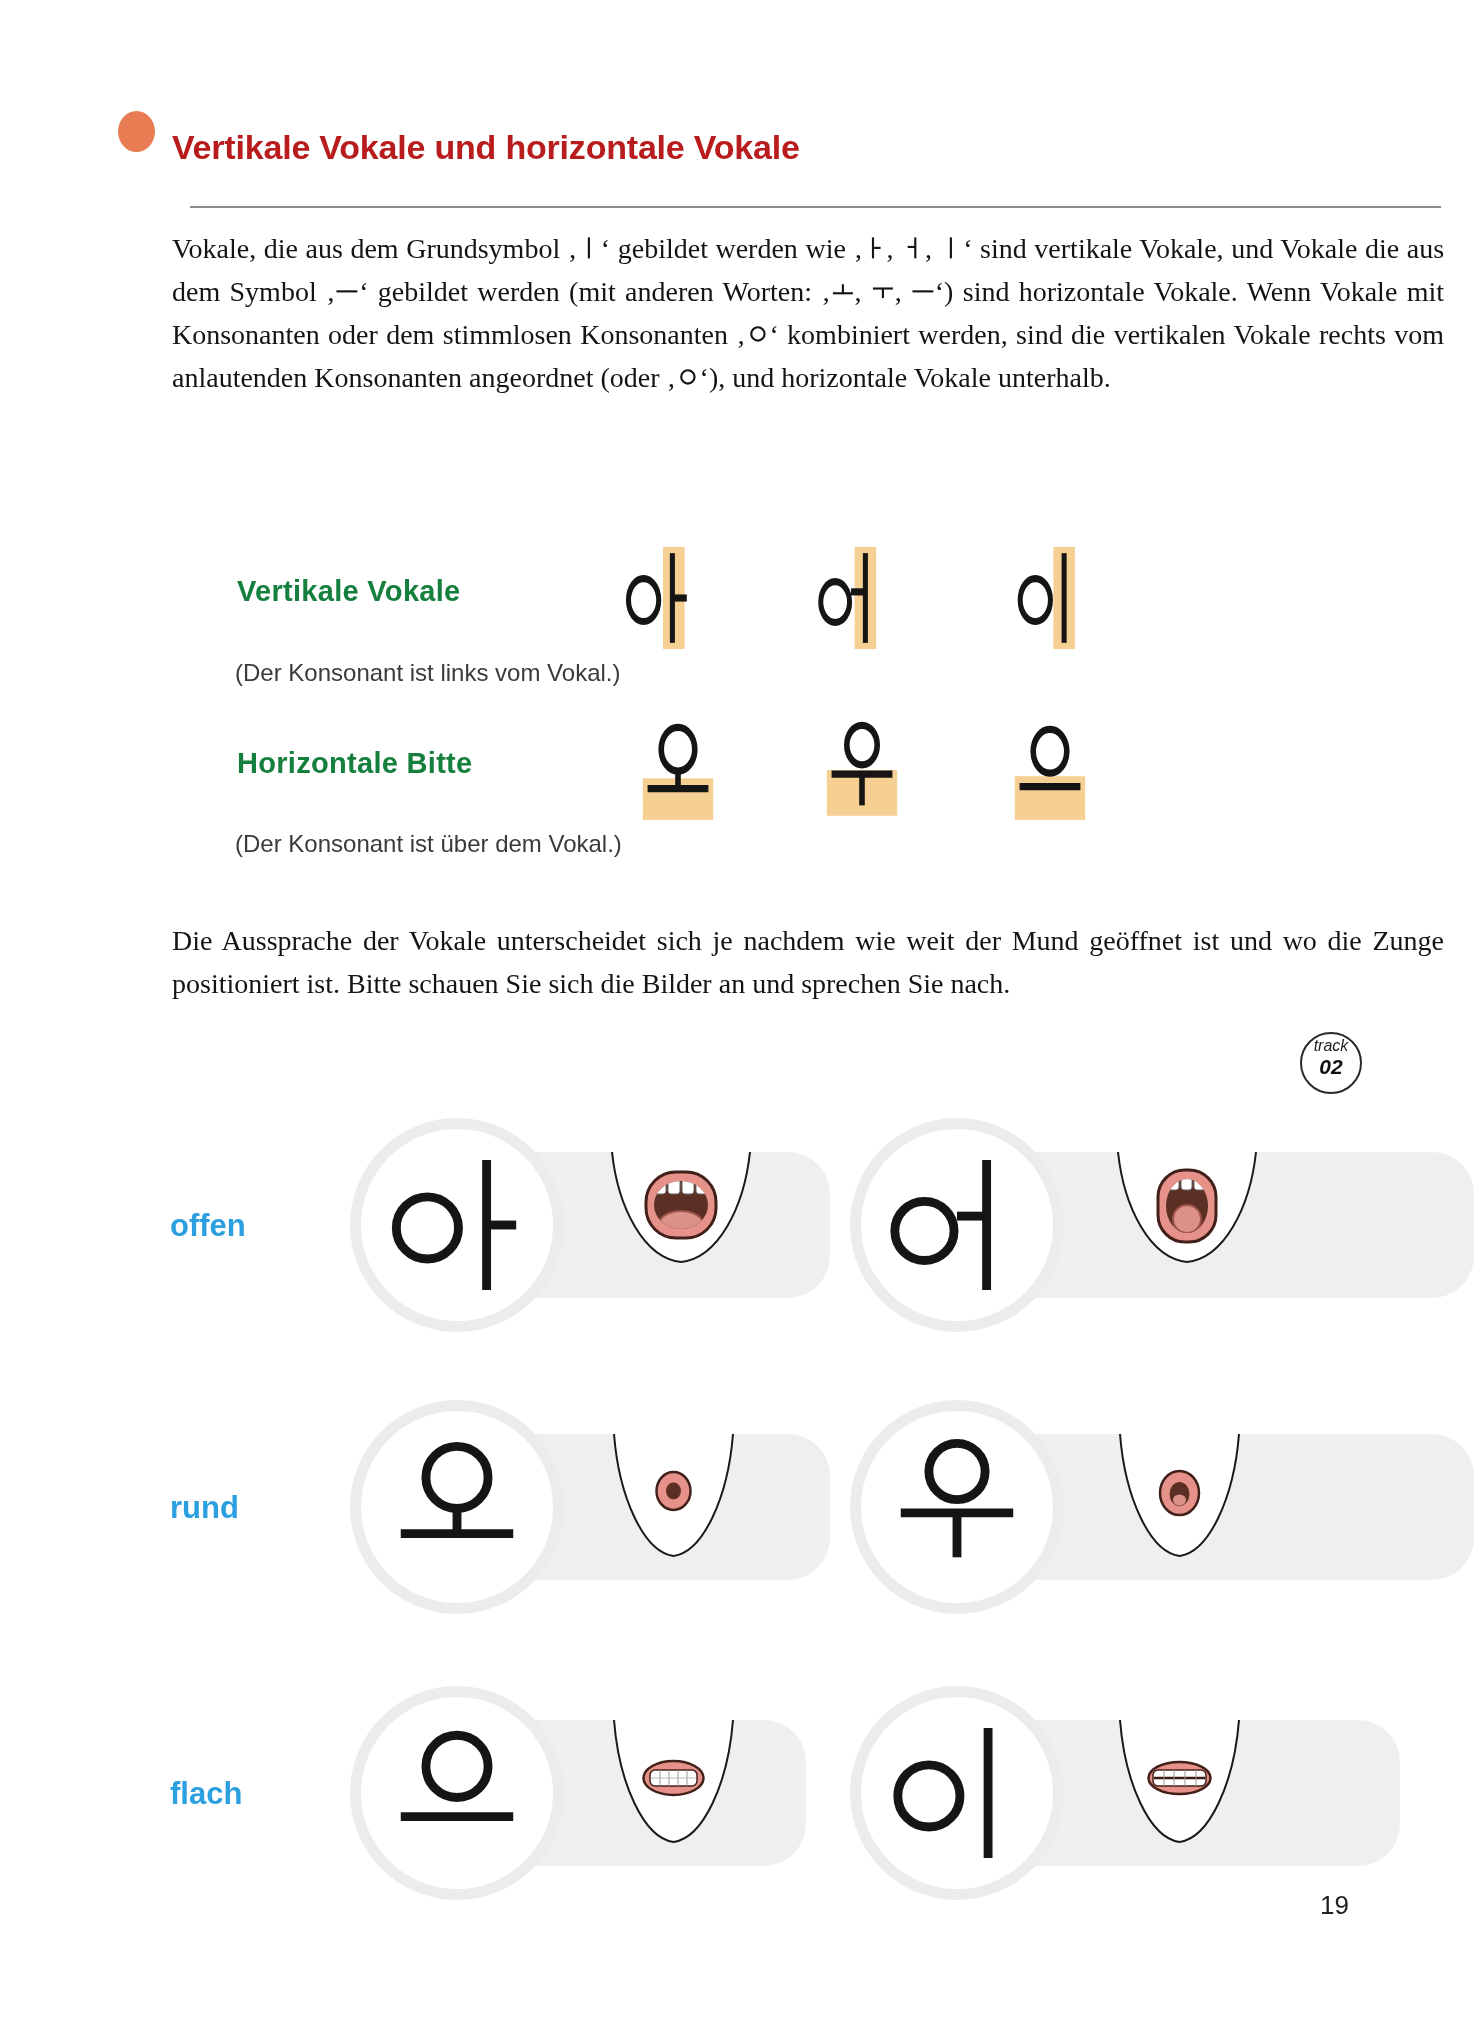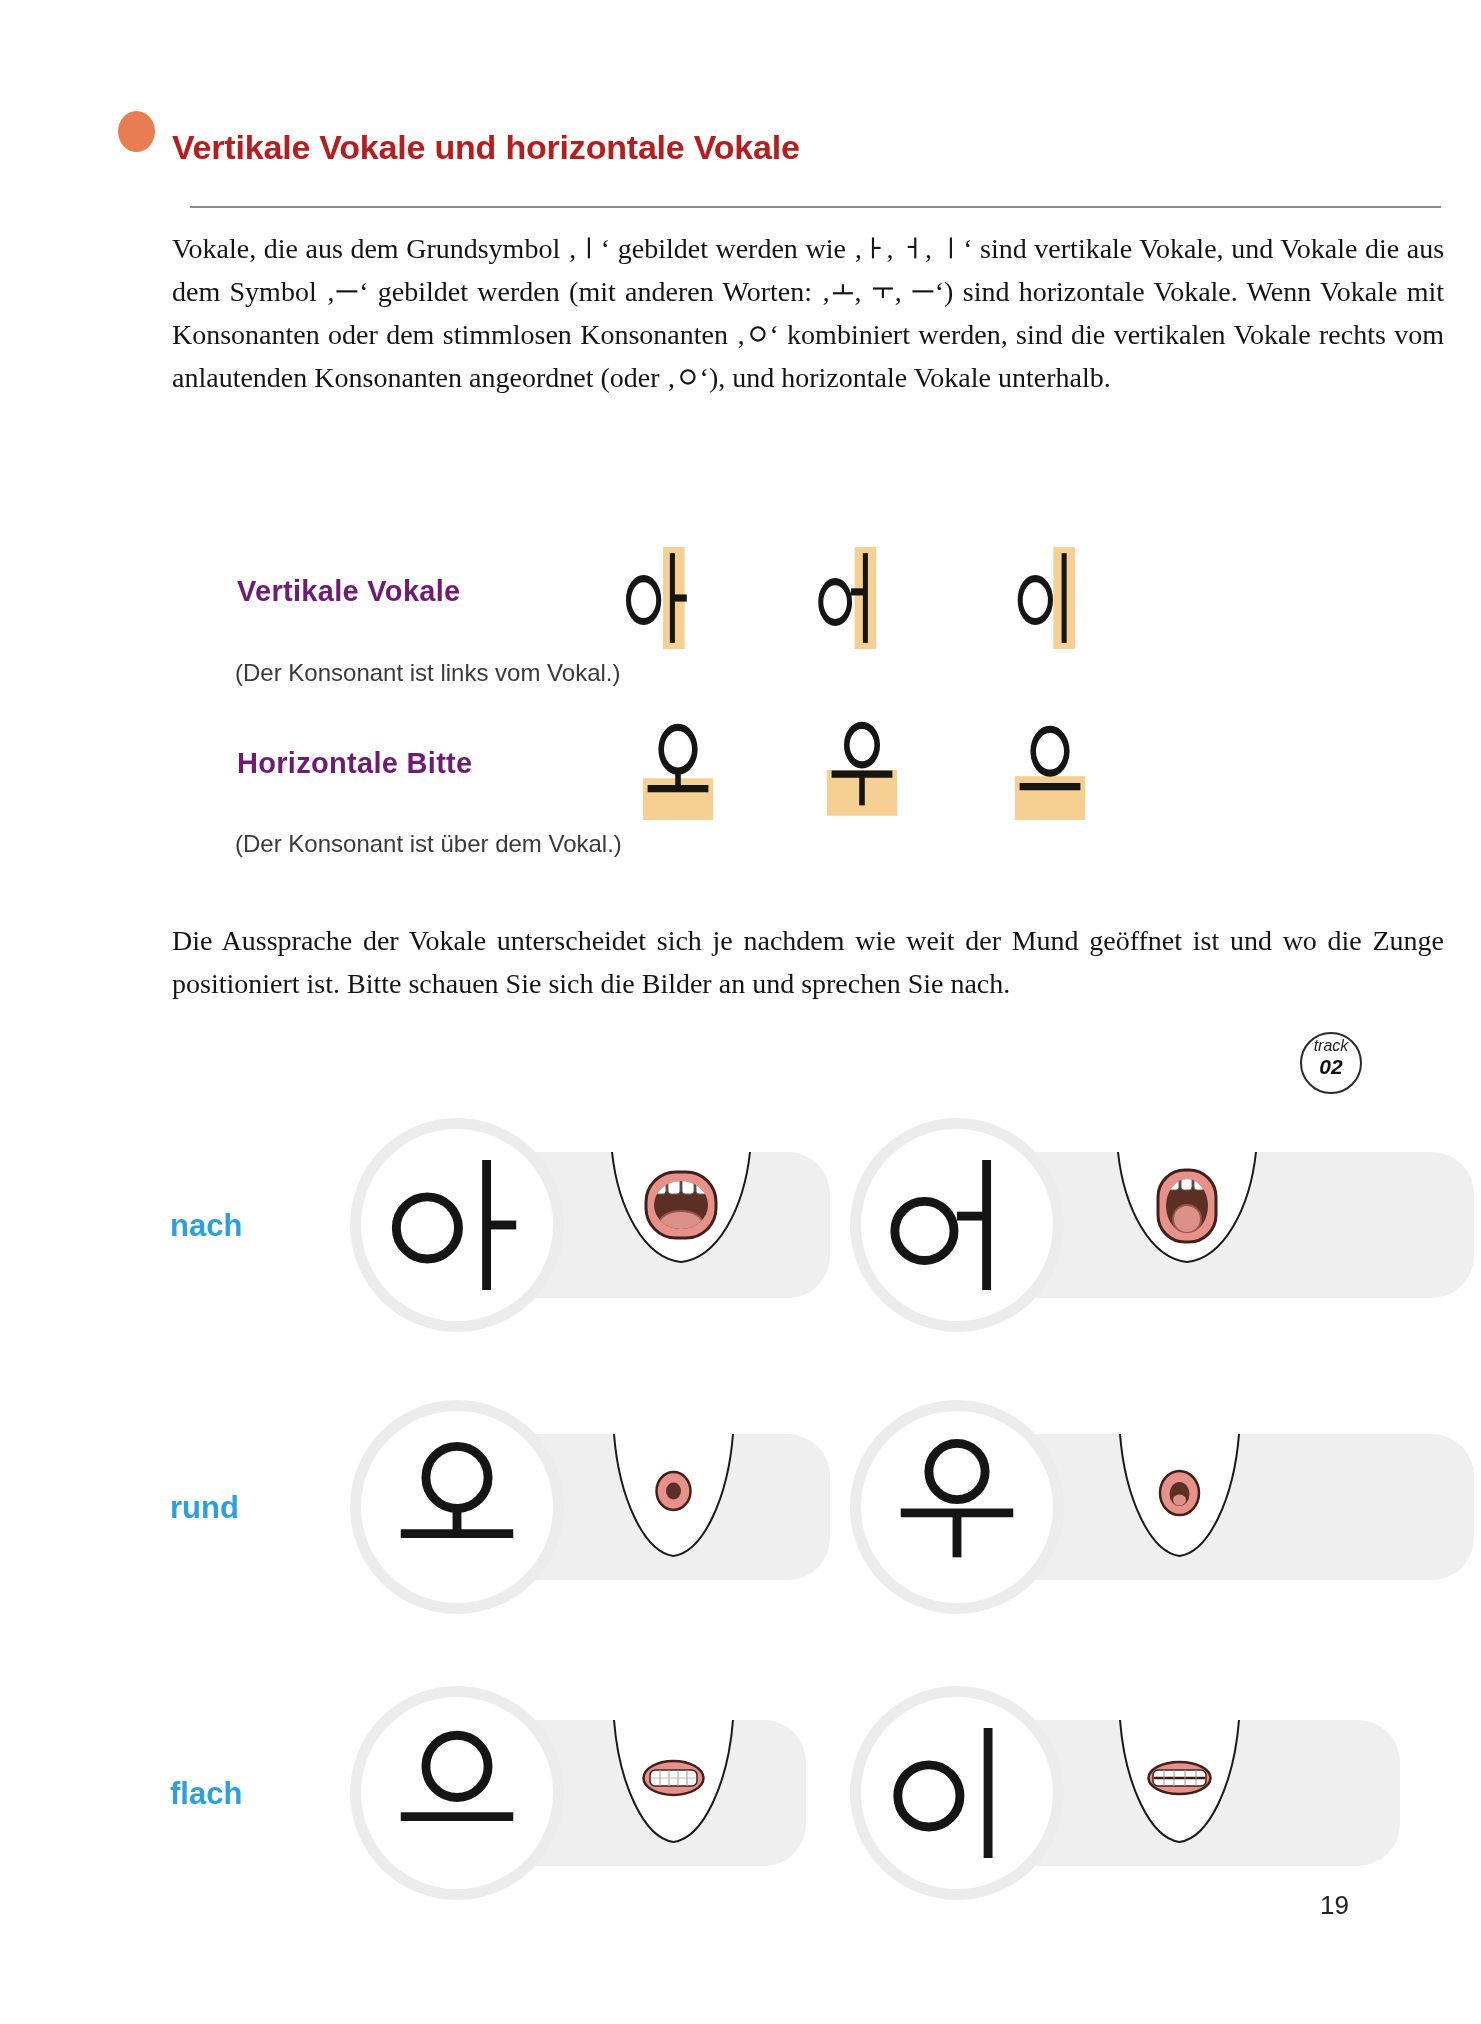--- a/index.html
+++ b/index.html
@@ -12,21 +12,21 @@
   .title  { left:172px; top:105px; font-size:34px; font-weight:bold; color:#b91c1c; letter-spacing:-0.2px; }
   .rule   { left:190px; top:206px; width:1251px; height:2px; background:#8c8c8c; }
 
   
   .body-text { left:172px; width:1272px; font-family:"Liberation Serif", serif;
                font-size:28px; line-height:43px; color:#141414; text-align:justify; margin:0; }
   .p1 { top:227px; }
   .p2 { top:919px; }
 
   
-  .section-label { font-size:29px; font-weight:bold; color:#701a75; letter-spacing:0.3px;text-align:right; }
+  .section-label { font-size:29px; font-weight:bold; color:#15803d; letter-spacing:0.3px;text-align:right; }
   .section-caption { font-size:24px; color:#3a3a3a; }
   .v-label { left:237px; top:575px; }
   .v-caption { left:235px; top:659px; }
   .h-label { left:237px; top:747px; }
   .h-caption { left:235px; top:830px; }
 
   .example-glyph { width:72px; height:102px; }
   .eg-v0 { left:622px; top:547px; }
   .eg-v1 { left:815px; top:547px; }
   .eg-v2 { left:1013px; top:547px; }
@@ -155,21 +155,21 @@
 <div class="abs section-caption h-caption">(Der Konsonant ist über dem Vokal.)</div>
 
 <p class="abs body-text p2">Die Aussprache der Vokale unterscheidet sich je nachdem wie weit der Mund geöffnet ist und wo die Zunge positioniert ist. Bitte schauen Sie sich die Bilder an und sprechen Sie nach.</p>
 
 <div class="abs track-badge">
   <span class="track-word">track</span>
   <span class="track-num">02</span>
 </div>
 
 <div class="abs prow r1">
-  <div class="row-label">nach</div>
+  <div class="row-label">offen</div>
   <div class="pill pill-l"></div>
   <div class="circle circle-l">
     <div class="glyph-big">
         <svg viewBox="0 0 100 100" preserveAspectRatio="none">
           <circle cx="30" cy="52" r="21" fill="none" stroke="#151515" stroke-width="6"></circle>
           <line x1="70" y1="6" x2="70" y2="94" stroke="#151515" stroke-width="6" stroke-linecap="butt"></line>
           <line x1="70" y1="50" x2="90" y2="50" stroke="#151515" stroke-width="6" stroke-linecap="butt"></line>
         </svg>
       </div>
   </div>

